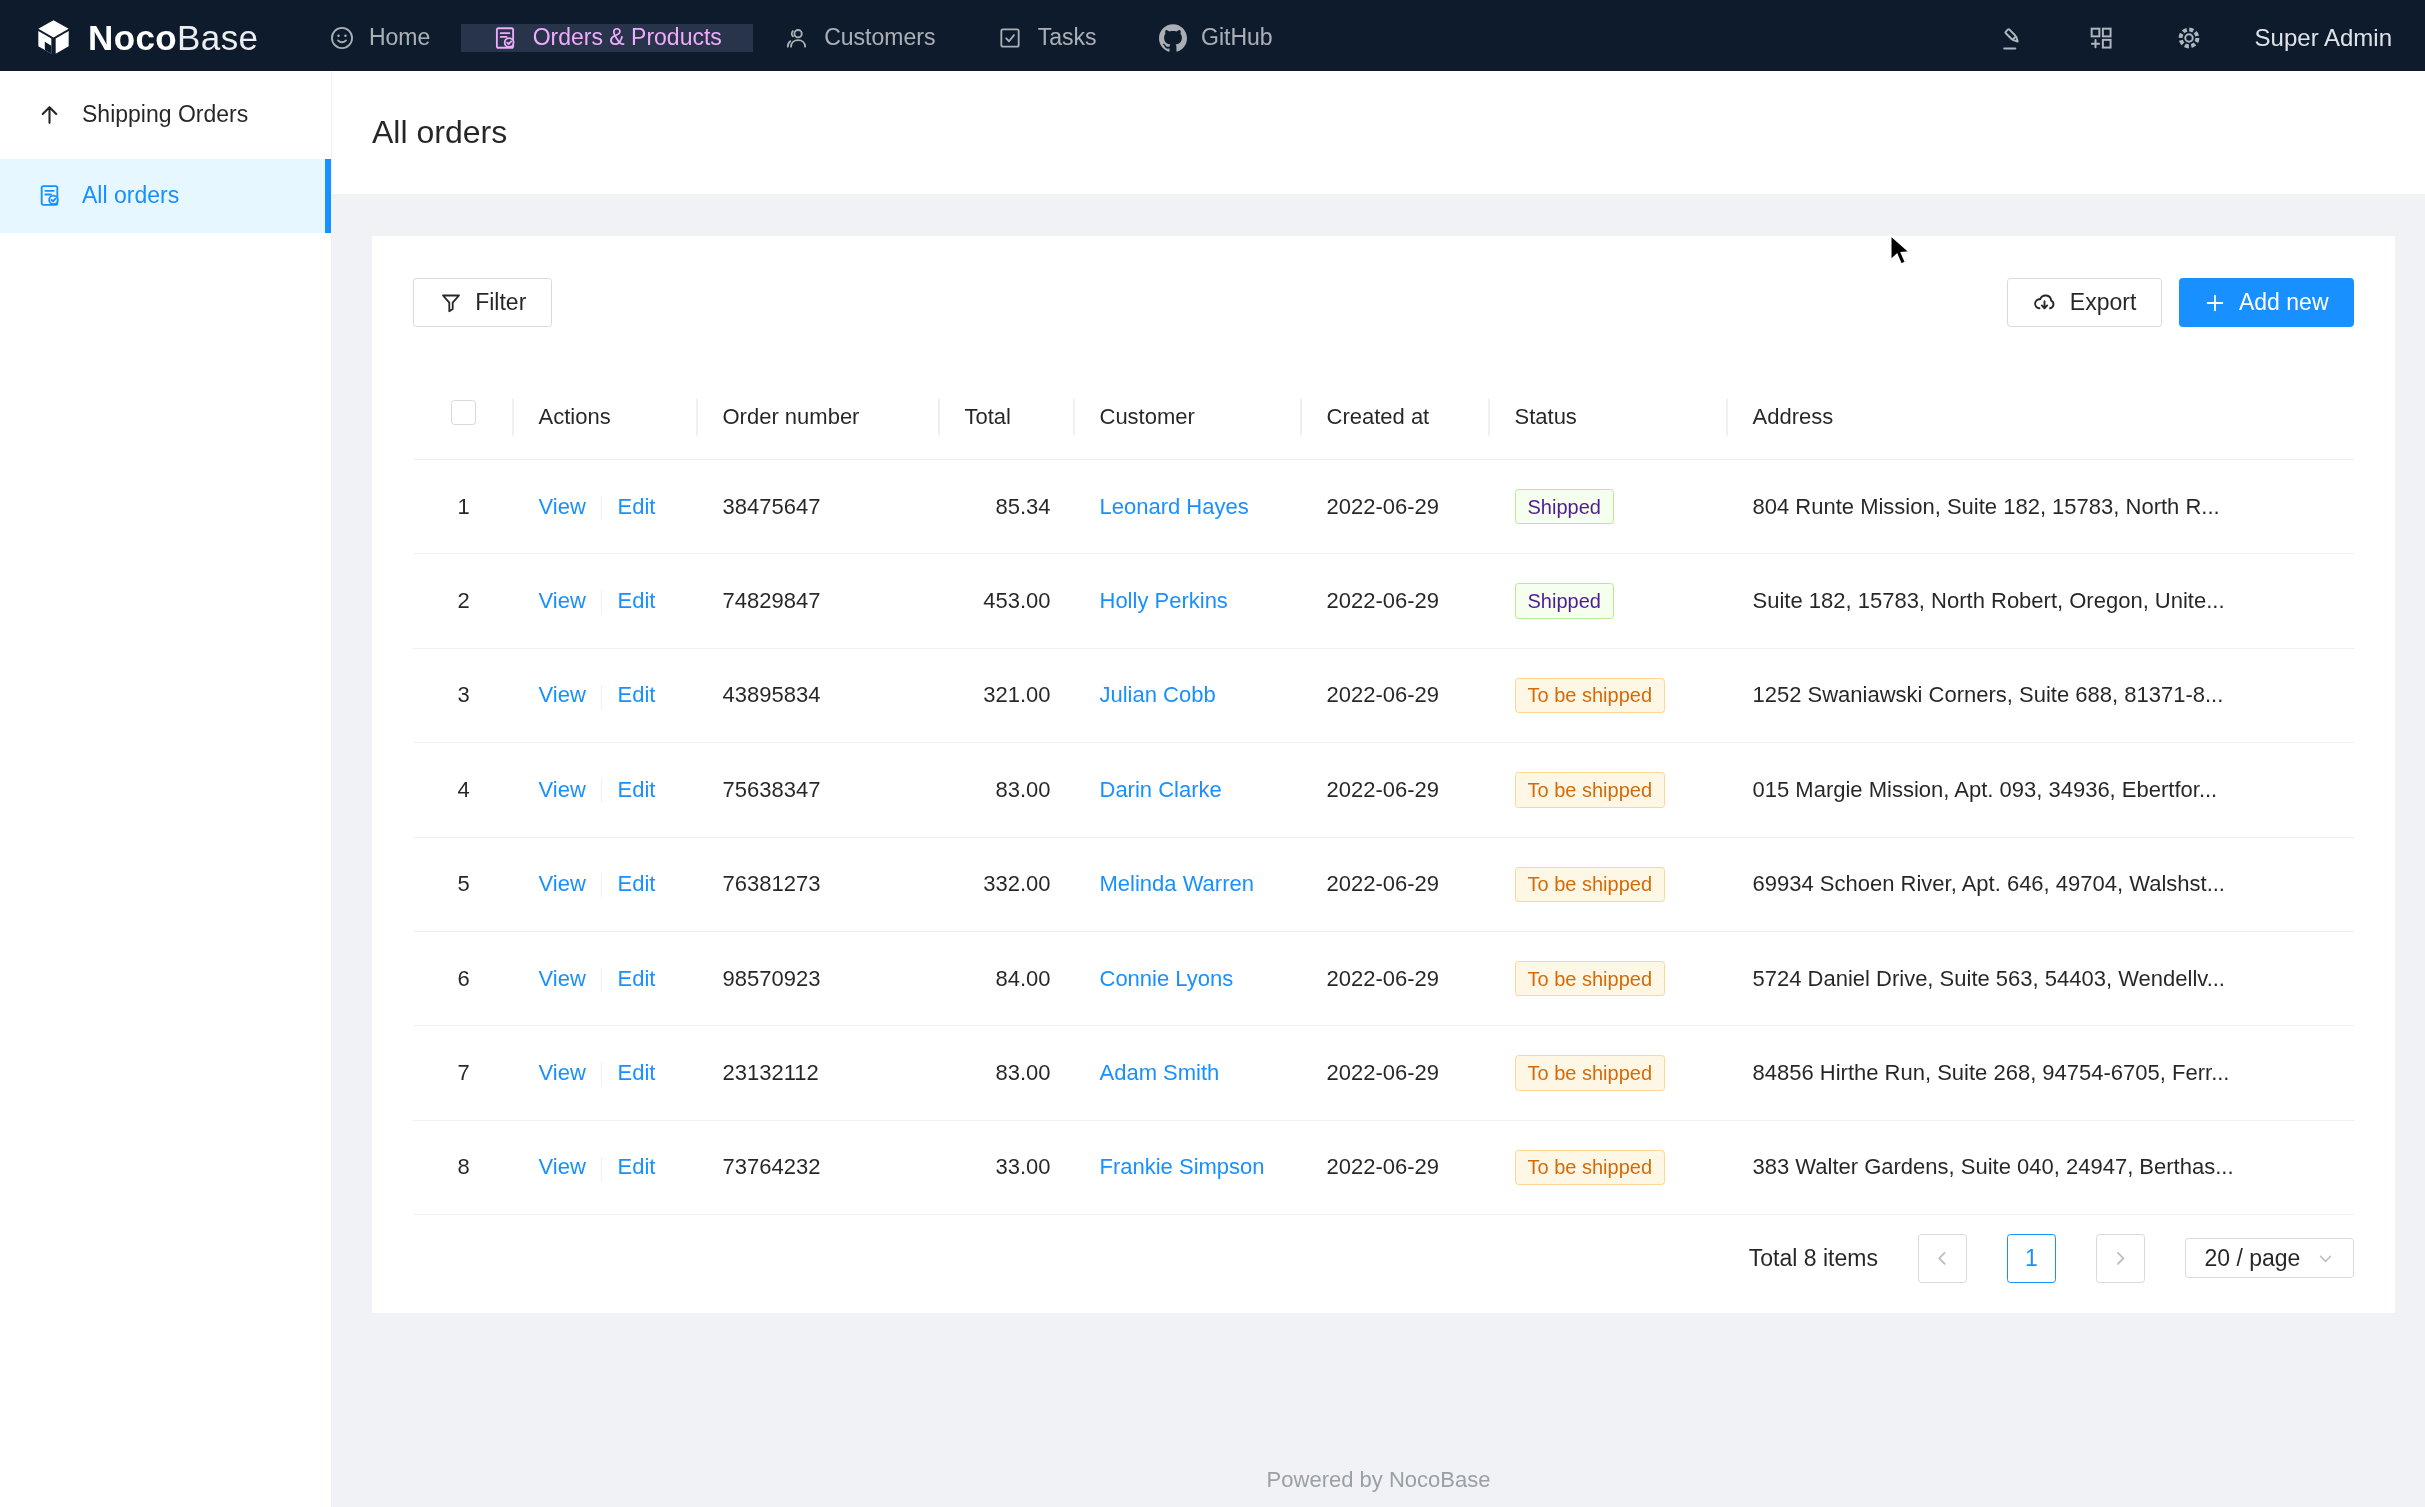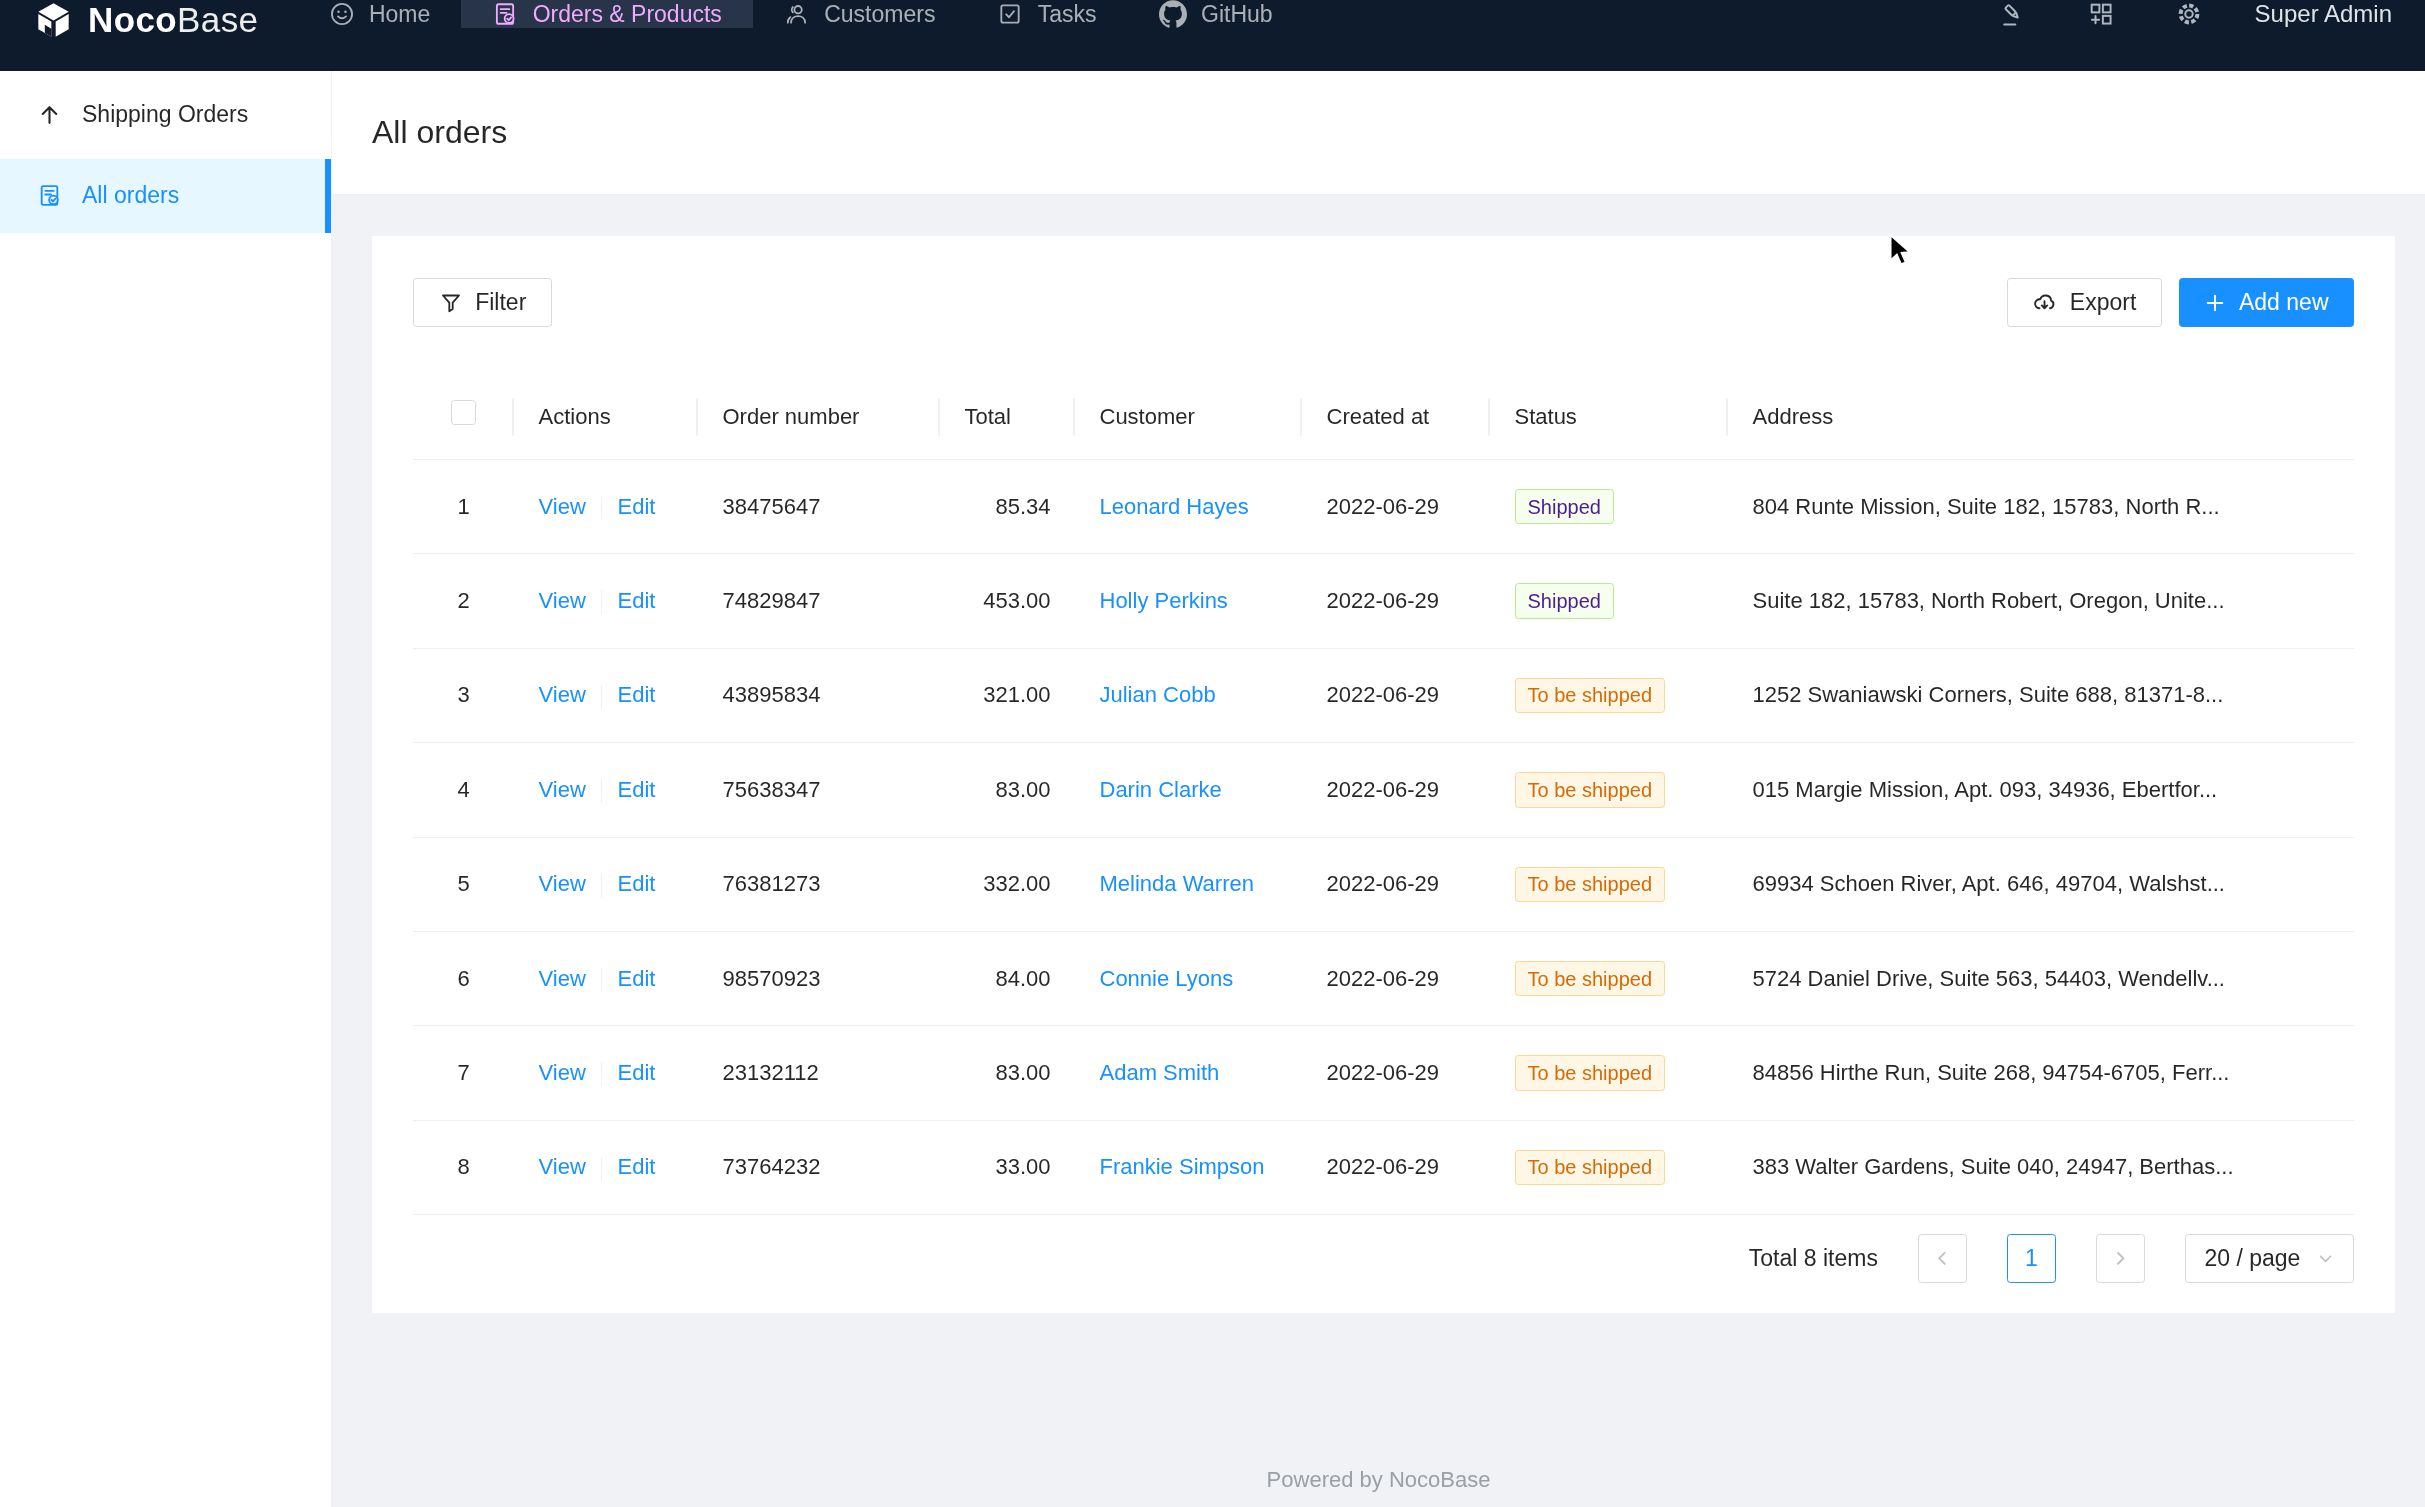--- a/index.html
+++ b/index.html
@@ -6,21 +6,21 @@
   body{
     width:2426px;height:1508px;position:relative;overflow:hidden;
     background:#f0f2f5;
     font-family:"Liberation Sans", sans-serif;
     color:rgba(0,0,0,0.85);
     -webkit-font-smoothing:antialiased;
   }
   
   .navbar{
     position:absolute;left:0;top:0;width:2426px;height:75px;
-    background:#0e1b2c;display:flex;align-items:flex-start;color:rgba(255,255,255,0.65);
+    background:#0e1b2c;display:flex;align-items:center;color:rgba(255,255,255,0.65);
   }
   .logo{display:flex;align-items:center;gap:15px;padding:0 39px 0 34px;color:#fff;cursor:pointer;}
   .logo-text{font-size:35px;letter-spacing:0.4px;white-space:nowrap;color:#fff;}
   .logo-text b{font-weight:700;}
   .logo-text span{font-weight:400;opacity:.92;}
   .nav-tabs{display:flex;align-items:stretch;}
   .nav-tab{display:flex;align-items:center;gap:14.4px;padding:0 31px;font-size:23px;cursor:pointer;white-space:nowrap;}
   .nav-tab.active{background:#273449;color:#f0abfc;}
   .nav-right{margin-left:auto;display:flex;align-items:stretch;}
   .nav-icon-btn{display:flex;align-items:center;padding:0 30px;cursor:pointer;color:#aeb6bf;}
@@ -81,21 +81,21 @@
   .tag-orange{color:#d46b08;background:#fff7e6;border-color:#ffd591;}
   
   .pager{display:flex;align-items:center;justify-content:flex-end;gap:40px;margin-top:18.6px;font-size:23px;}
   .pager-total{color:rgba(0,0,0,0.85);}
   .page-btn{
     width:49px;height:49px;border:1.7px solid #d9d9d9;border-radius:3.4px;background:#fff;
     display:flex;align-items:center;justify-content:center;color:#bfbfbf;cursor:pointer;box-sizing:border-box;
   }
   .page-btn.active{border-color:#1890ff;color:#1890ff;font-size:23px;}
   .page-size{
-    height:49px;border:1.7px solid #d9d9d9;border-radius:3.4px;background:#fff;box-sizing:border-box;
+    height:40px;border:1.7px solid #d9d9d9;border-radius:3.4px;background:#fff;box-sizing:border-box;
     display:flex;align-items:center;gap:17px;padding:0 18.6px;cursor:pointer;color:rgba(0,0,0,0.85);
   }
   
   .footer{position:absolute;left:0;right:0;top:1396px;text-align:center;font-size:22px;color:#9aa0a6;}
   
   .cursor{position:absolute;left:1887px;top:234px;}
   svg{display:block;}
   .ic{flex:0 0 auto;}
 </style>
 </head>

